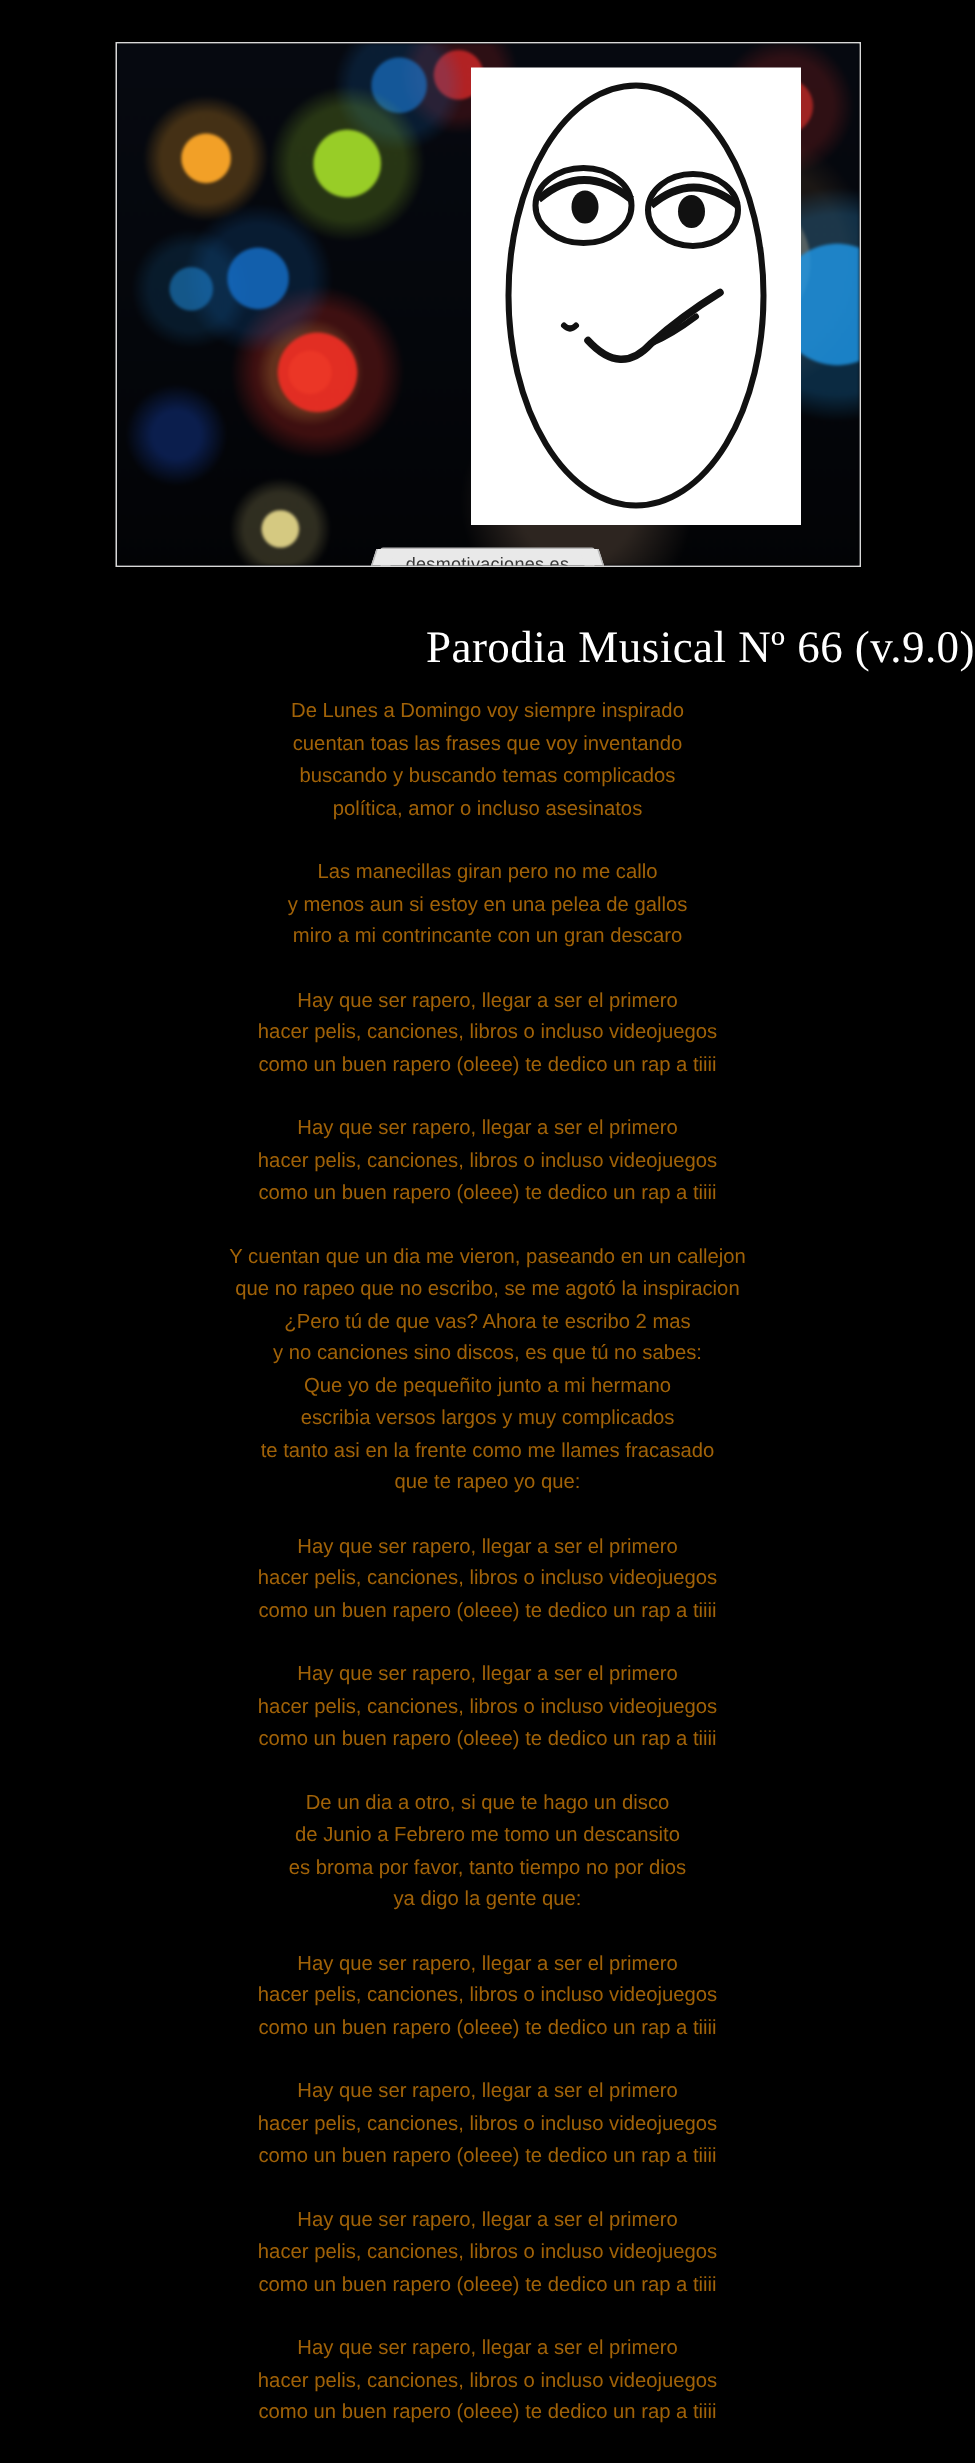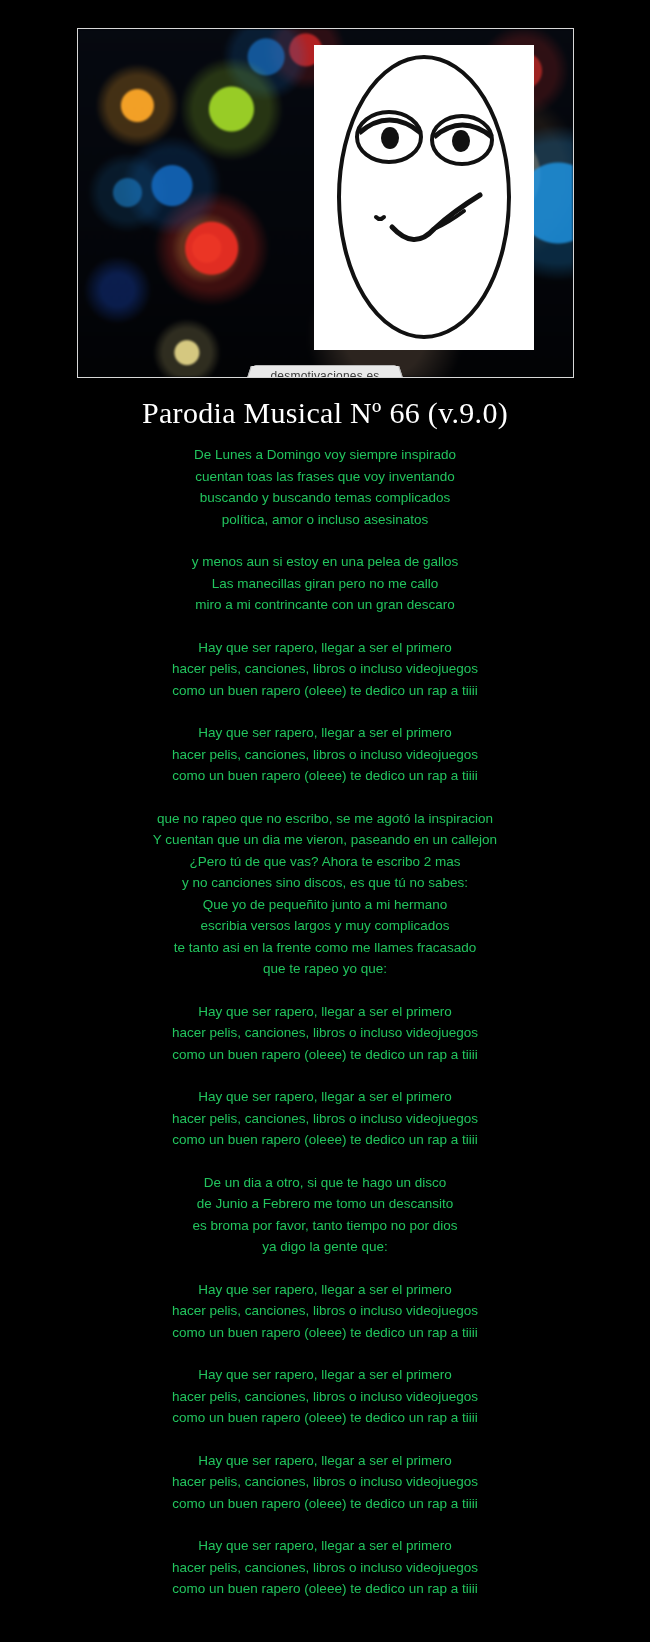--- a/index.html
+++ b/index.html
@@ -82,33 +82,33 @@
     content: "";
     position: absolute;
     top: 0;
     bottom: 0;
     width: 12px;
     background: #e9e9e9;
   }
   .watermark::before { left: -7px; transform: skewX(-18deg); border-left: 1px solid #b9b9b9; }
   .watermark::after  { right: -7px; transform: skewX(18deg);  border-right: 1px solid #b9b9b9; }
   .title {
-    margin: 18px 0 14px 0;
-    text-align: center;
+    margin: 37px 0 14px 0;
+    text-align: right;
     font-family: "Liberation Serif", serif;
     font-size: 30px;
     font-weight: normal;
     color: #ffffff;
     letter-spacing: 0.3px;
   }
   .lyrics {
     text-align: center;
     font-size: 13.5px;
     line-height: 21.5px;
-    color: #22c55e;
+    color: #a16207;
     padding: 0 30px;
   }
   .stanza { margin: 0 0 21px 0; }
   .stanza div { white-space: nowrap; }
 </style>
 </head>
 <body>
 
 <div class="poster">
 
@@ -136,37 +136,37 @@
   <h1 class="title">Parodia Musical Nº 66 (v.9.0)</h1>
 
   <div class="lyrics">
     <div class="stanza">
       <div>De Lunes a Domingo voy siempre inspirado</div>
       <div>cuentan toas las frases que voy inventando</div>
       <div>buscando y buscando temas complicados</div>
       <div>política, amor o incluso asesinatos</div>
     </div>
     <div class="stanza">
+      <div>Las manecillas giran pero no me callo</div>
       <div>y menos aun si estoy en una pelea de gallos</div>
-      <div>Las manecillas giran pero no me callo</div>
       <div>miro a mi contrincante con un gran descaro</div>
     </div>
     <div class="stanza">
       <div>Hay que ser rapero, llegar a ser el primero</div>
       <div>hacer pelis, canciones, libros o incluso videojuegos</div>
       <div>como un buen rapero (oleee) te dedico un rap a tiiii</div>
     </div>
     <div class="stanza">
       <div>Hay que ser rapero, llegar a ser el primero</div>
       <div>hacer pelis, canciones, libros o incluso videojuegos</div>
       <div>como un buen rapero (oleee) te dedico un rap a tiiii</div>
     </div>
     <div class="stanza">
+      <div>Y cuentan que un dia me vieron, paseando en un callejon</div>
       <div>que no rapeo que no escribo, se me agotó la inspiracion</div>
-      <div>Y cuentan que un dia me vieron, paseando en un callejon</div>
       <div>¿Pero tú de que vas? Ahora te escribo 2 mas</div>
       <div>y no canciones sino discos, es que tú no sabes:</div>
       <div>Que yo de pequeñito junto a mi hermano</div>
       <div>escribia versos largos y muy complicados</div>
       <div>te tanto asi en la frente como me llames fracasado</div>
       <div>que te rapeo yo que:</div>
     </div>
     <div class="stanza">
       <div>Hay que ser rapero, llegar a ser el primero</div>
       <div>hacer pelis, canciones, libros o incluso videojuegos</div>

